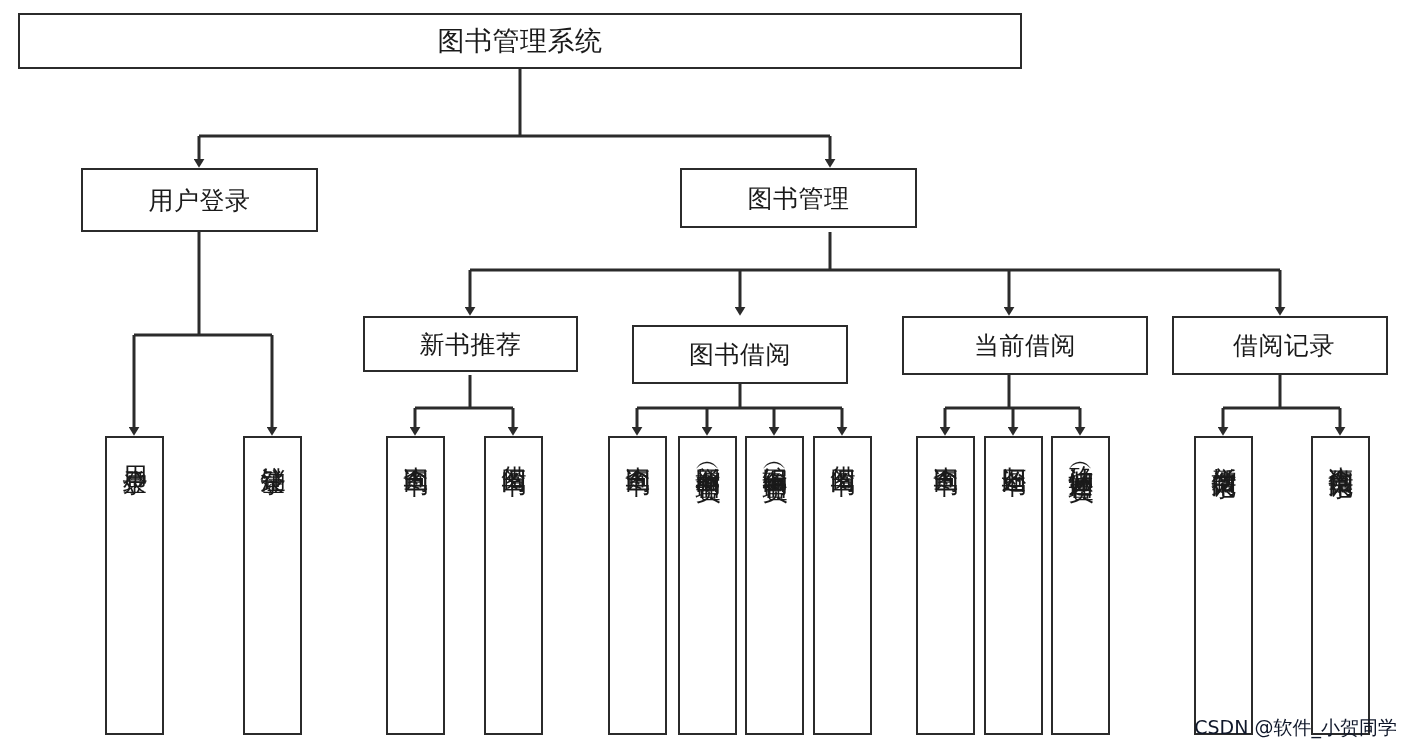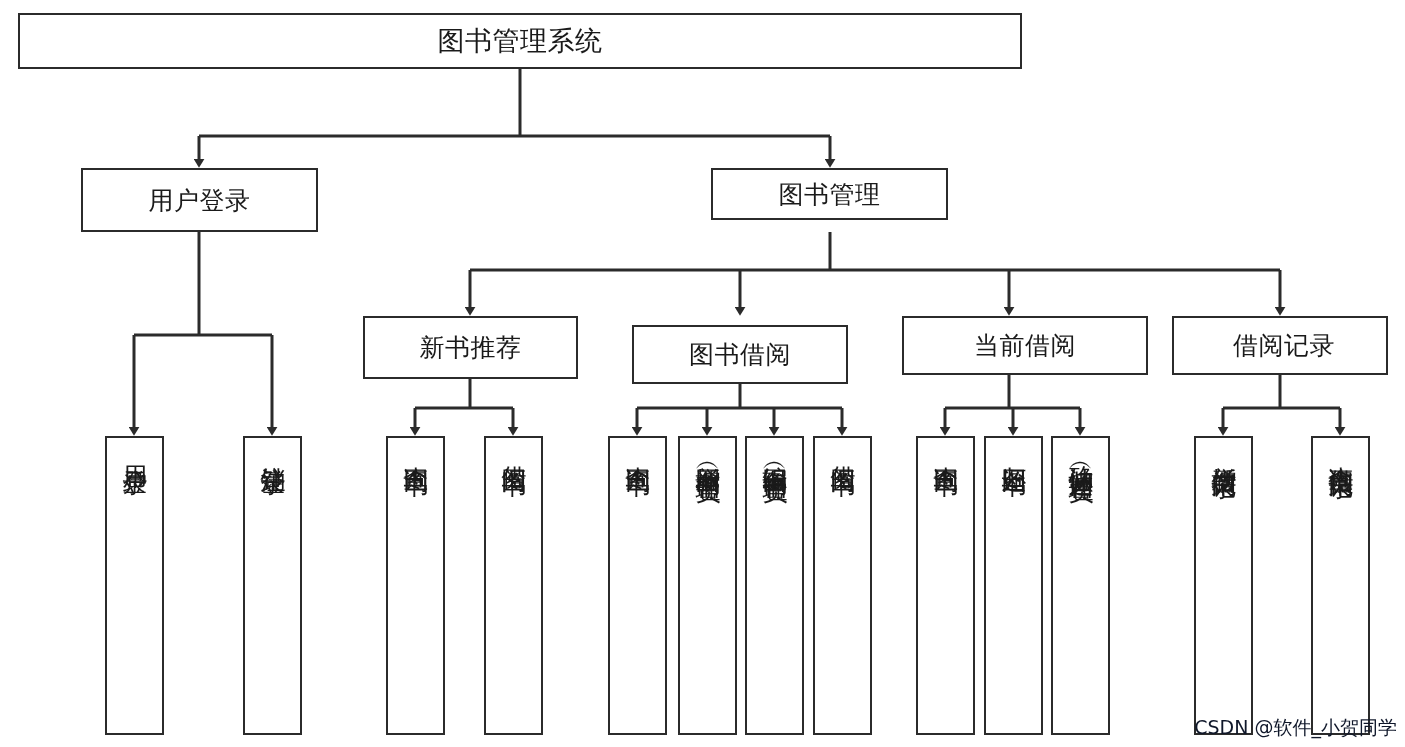--- a/index.html
+++ b/index.html
@@ -134,25 +134,25 @@
     </g>
   </svg>
 
   <div class="node root" style="left:18px; top:13px; width:1004px; height:56px;">
     <span class="label">图书管理系统</span>
   </div>
 
   <div class="node h-box" style="left:81px; top:168px; width:237px; height:64px;">
     <span class="label">用户登录</span>
   </div>
-  <div class="node h-box" style="left:711px; top:168px; width:237px; height:52px;text-align:center;">
+  <div class="node h-box" style="left:680px; top:168px; width:237px; height:60px;text-align:center;">
     <span class="label">图书管理</span>
   </div>
 
-  <div class="node h-box" style="left:363px; top:316px; width:215px; height:63px;">
+  <div class="node h-box" style="left:363px; top:316px; width:215px; height:56px;">
     <span class="label">新书推荐</span>
   </div>
   <div class="node h-box" style="left:632px; top:325px; width:216px; height:59px;">
     <span class="label">图书借阅</span>
   </div>
   <div class="node h-box" style="left:902px; top:316px; width:246px; height:59px;">
     <span class="label">当前借阅</span>
   </div>
   <div class="node h-box" style="left:1172px; top:316px; width:216px; height:59px;padding-left:8px;">
     <span class="label">借阅记录</span>

